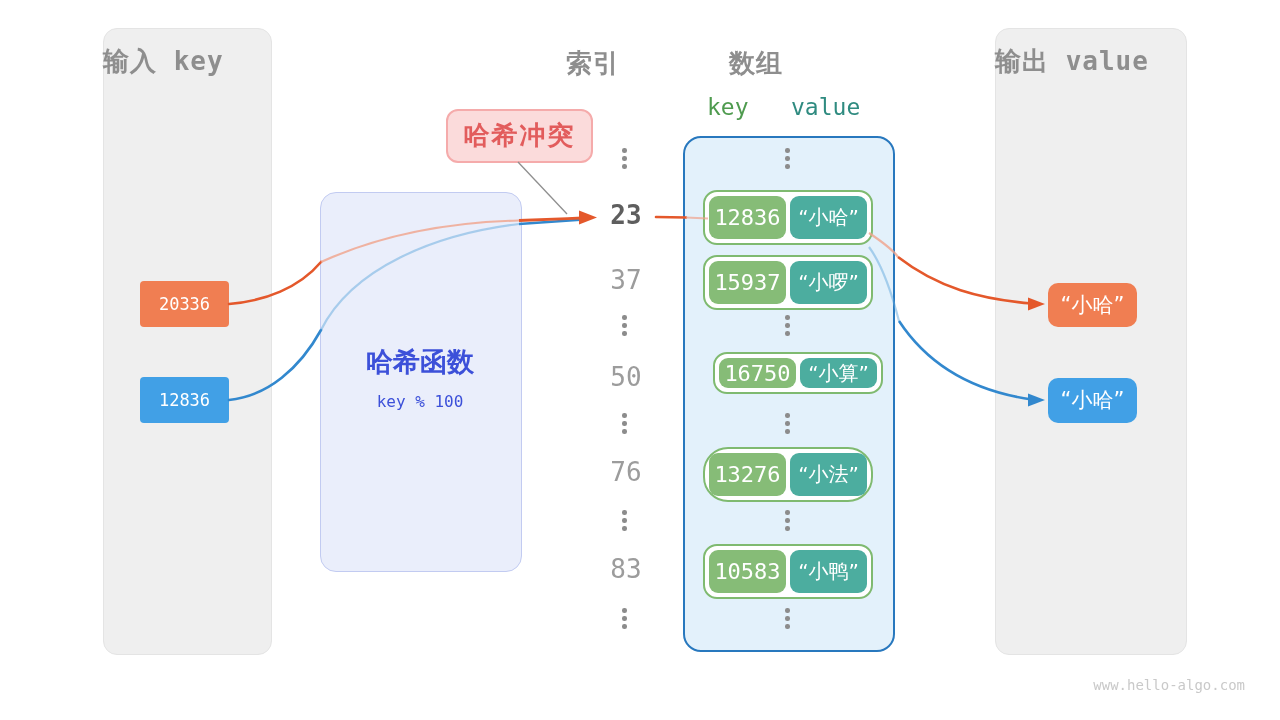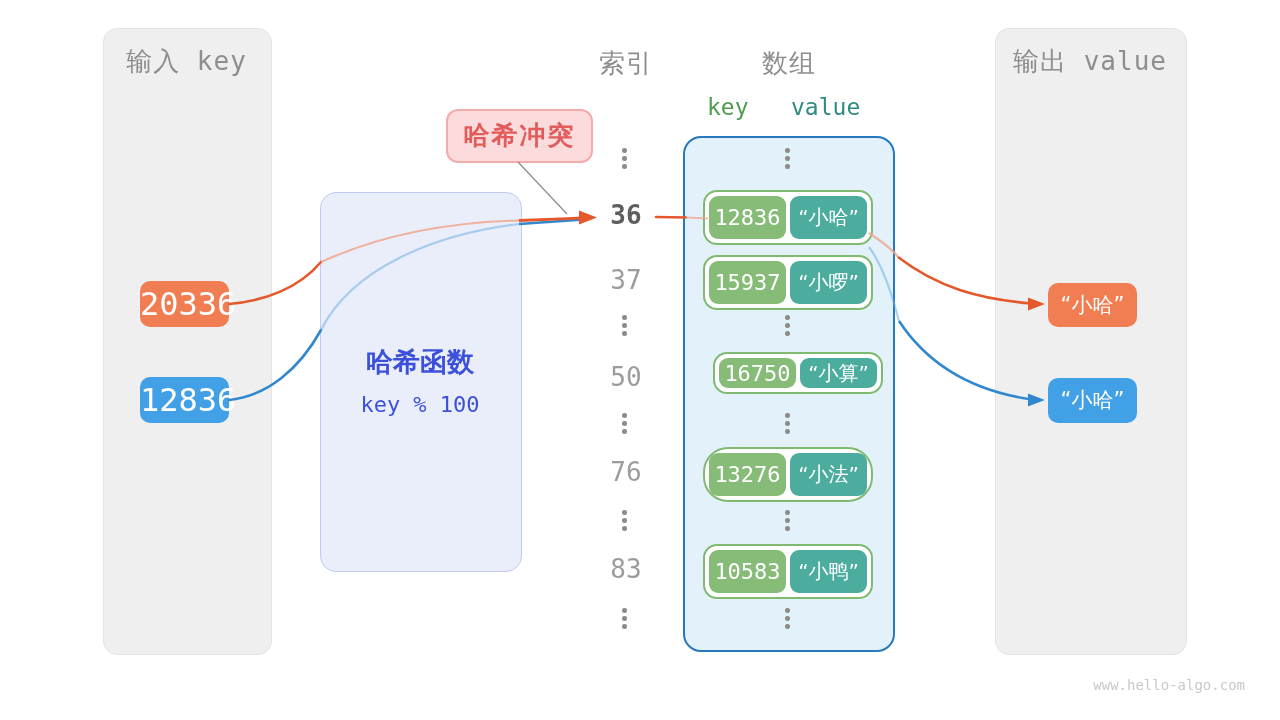--- a/index.html
+++ b/index.html
@@ -3,27 +3,27 @@
 <meta charset="utf-8">
 <style>
   html,body{margin:0;padding:0;background:#fff;}
   .stage{
     position:relative;width:1280px;height:720px;background:#ffffff;overflow:hidden;
     font-family:"DejaVu Sans",sans-serif;
   }
   .abs{position:absolute;}
   .mono{font-family:"DejaVu Sans Mono","Liberation Mono",monospace;}
   .panel{background:#EFEFEF;border:1px solid #E4E4E4;border-radius:14px;}
-  .panel-title{font-size:26px;font-weight:400;color:#8E8E8E;text-align:center;letter-spacing:1px;}
-  .key-box{border-radius:10px;color:#fff;font-size:32px;text-align:center;line-height:46px;}
+  .panel-title{font-size:26px;font-weight:700;color:#8E8E8E;letter-spacing:1px;}
+  .key-box{border-radius:4px;color:#fff;font-size:17px;text-align:center;line-height:46px;}
   .key-orange{background:#F07E52;}
   .key-blue{background:#41A0E6;}
   .hash-box{background:#EAEEFB;border:1.6px solid #C2CBF1;border-radius:16px;}
   .hash-title{font-size:27px;font-weight:700;color:#3C50D9;text-align:center;}
-  .hash-formula{font-size:22px;color:#3C50D9;text-align:center;}
+  .hash-formula{font-size:16px;color:#3C50D9;text-align:center;}
   .callout{background:#FBDBDB;border:2px solid #F5ABAB;border-radius:12px;
            font-size:26px;font-weight:700;color:#E25C5C;text-align:center;line-height:48px;letter-spacing:2px;}
   .idx{font-size:26px;color:#9C9C9C;text-align:center;}
   .idx-hot{color:#5E5E5E;font-weight:700;}
   .dots{display:flex;flex-direction:column;align-items:center;gap:3.5px;}
   .dots i{width:4.5px;height:4.5px;border-radius:50%;background:#8C8C8C;}
   .array-box{background:#E3F1FB;border:2.5px solid #2878BE;border-radius:18px;box-sizing:border-box;}
   .hdr{font-size:23px;text-align:left;}
   .hdr-key{color:#4F9B4F;}
   .hdr-value{color:#2F8B80;}
@@ -51,21 +51,21 @@
   <div class="abs callout" style="left:446px;top:109px;width:143px;height:50px;">哈希冲突</div>
 
   <div class="abs key-box key-orange mono" style="left:140px;top:281px;width:89px;height:46px;">20336</div>
   <div class="abs key-box key-blue mono" style="left:140px;top:377px;width:89px;height:46px;">12836</div>
 
   <div class="abs panel-title" style="left:566px;top:46px;width:120px;">索引</div>
   <div class="abs panel-title" style="left:729px;top:46px;width:120px;">数组</div>
   <div class="abs hdr hdr-key mono" style="left:707px;top:94px;width:80px;">key</div>
   <div class="abs hdr hdr-value mono" style="left:791px;top:94px;width:80px;">value</div>
 
-  <div class="abs idx idx-hot mono" style="left:586px;top:200px;width:80px;">36</div>
+  <div class="abs idx idx-hot mono" style="left:586px;top:200px;width:80px;">23</div>
   <div class="abs idx mono" style="left:586px;top:265px;width:80px;">37</div>
   <div class="abs idx mono" style="left:586px;top:362px;width:80px;">50</div>
   <div class="abs idx mono" style="left:586px;top:457px;width:80px;">76</div>
   <div class="abs idx mono" style="left:586px;top:554px;width:80px;">83</div>
 
   <div class="abs dots" style="left:622px;top:148px;">
       <i></i>
       <i></i>
       <i></i>
     </div>

